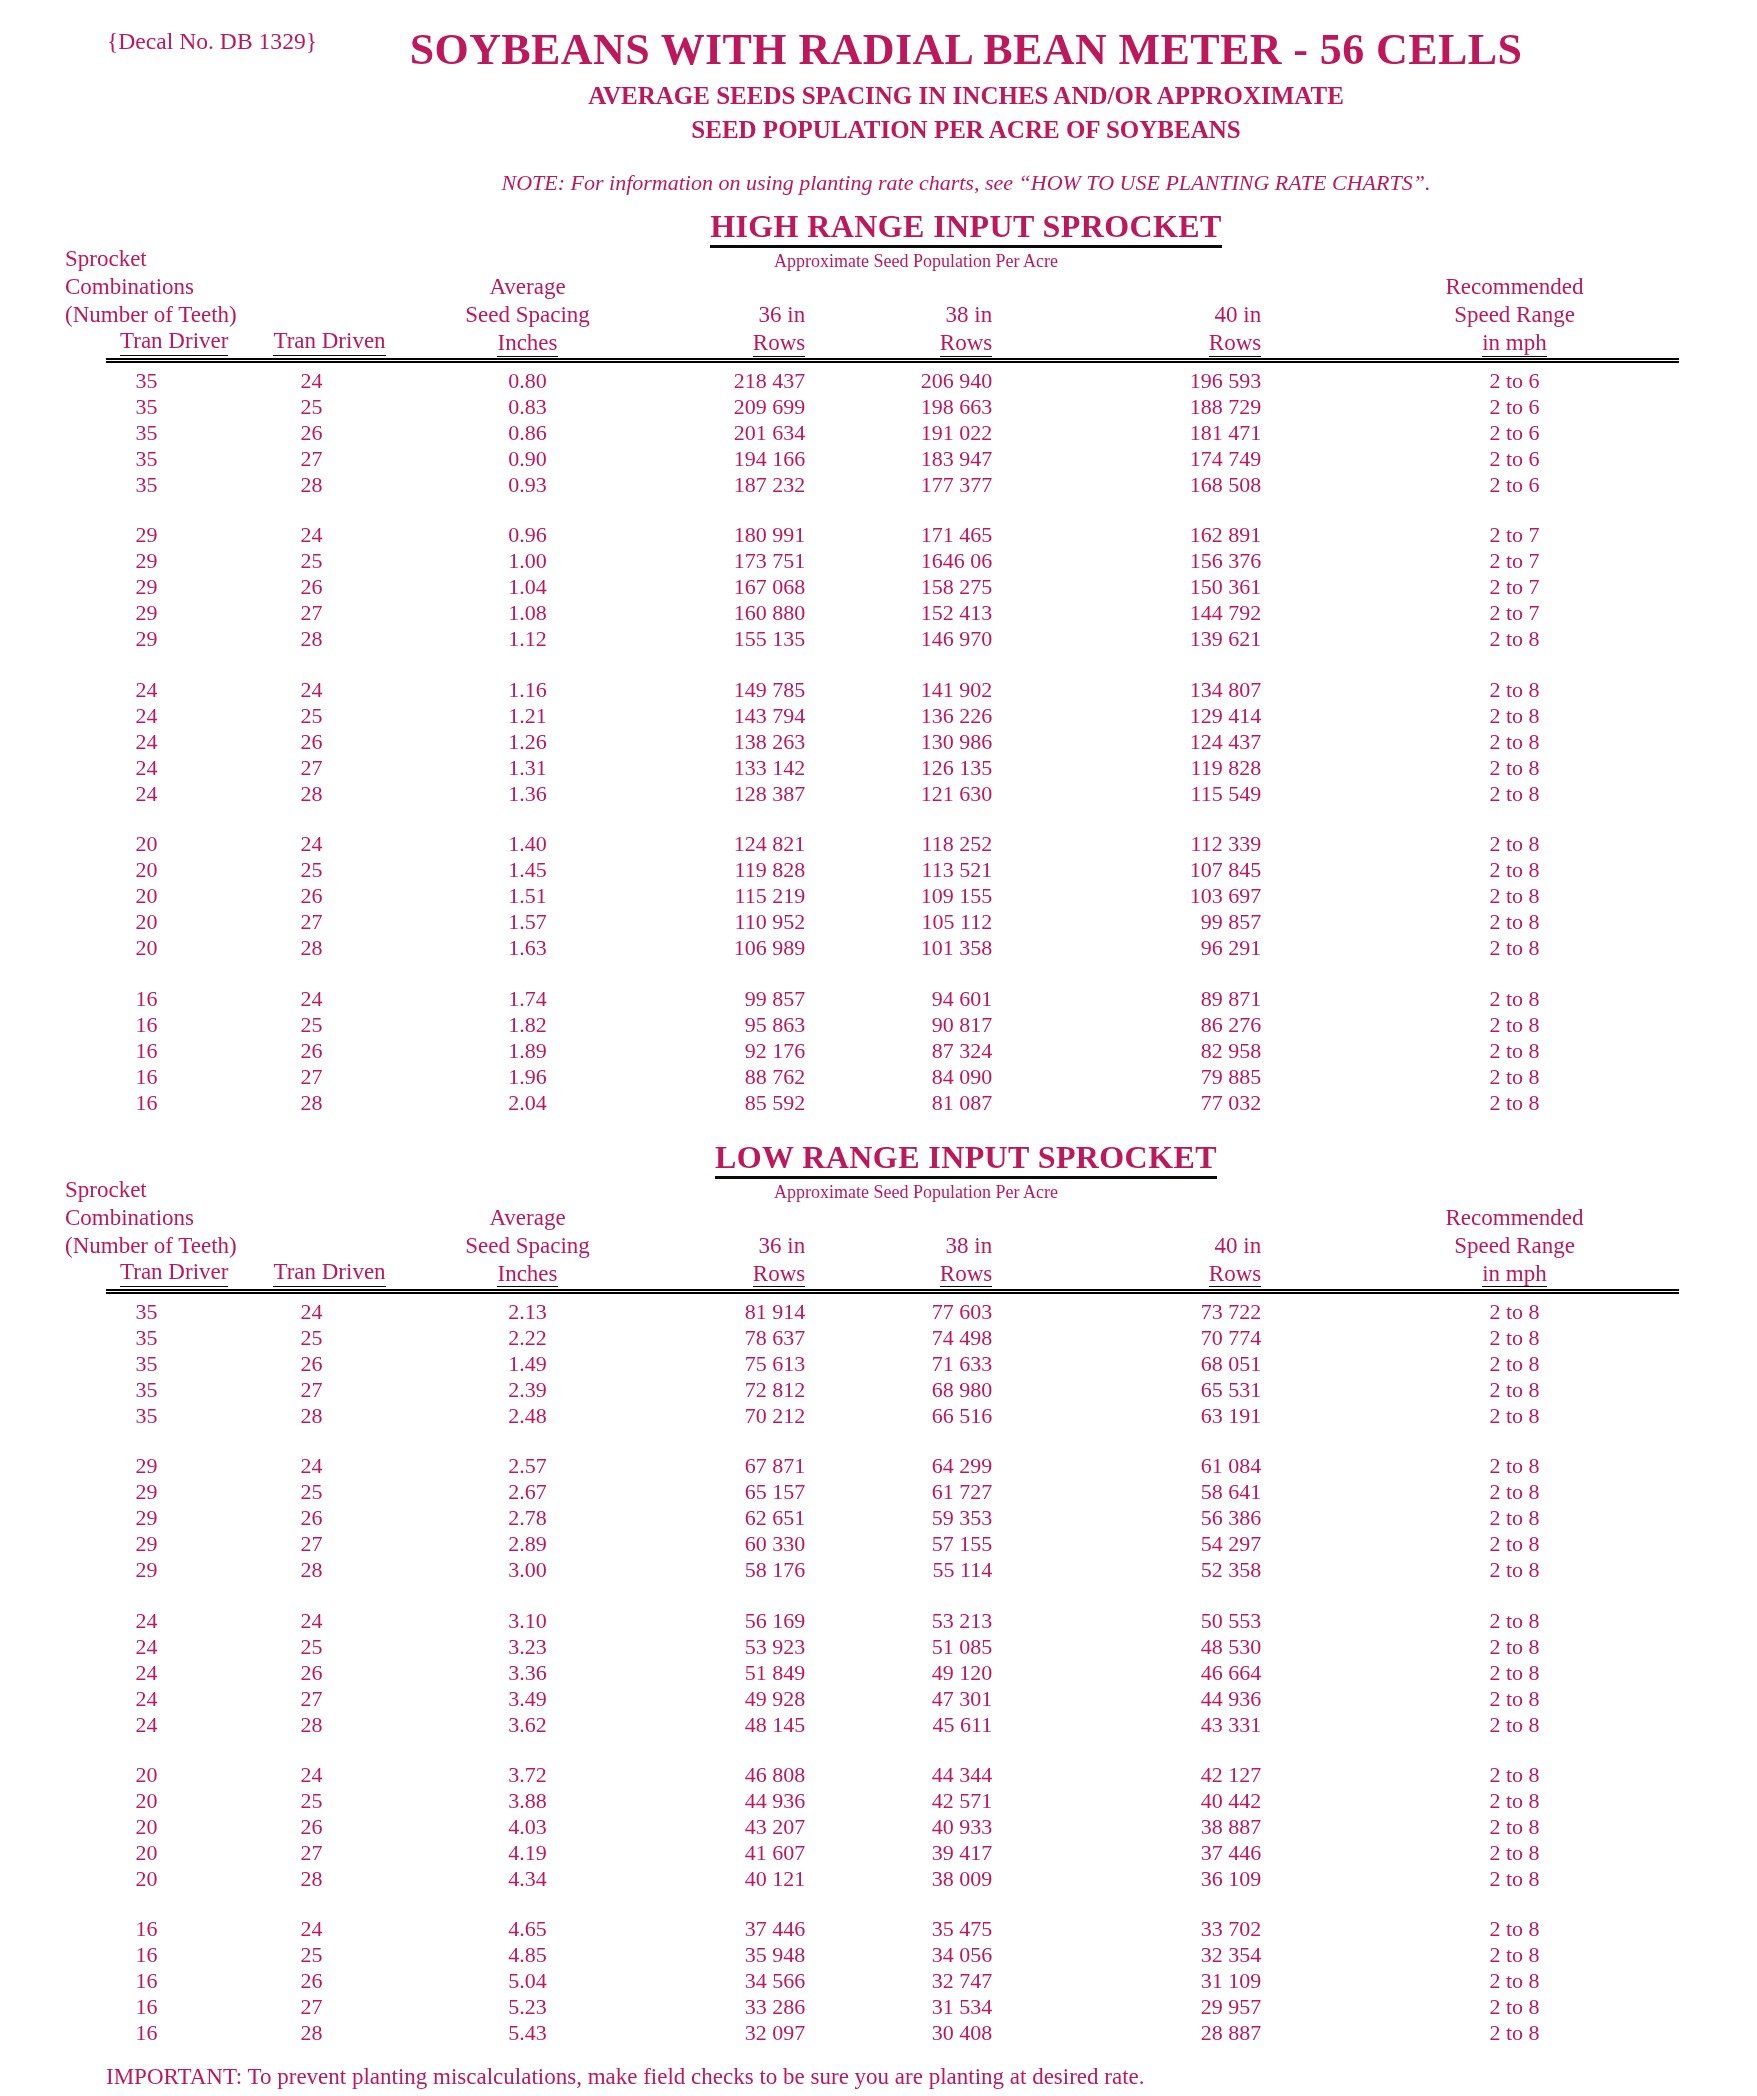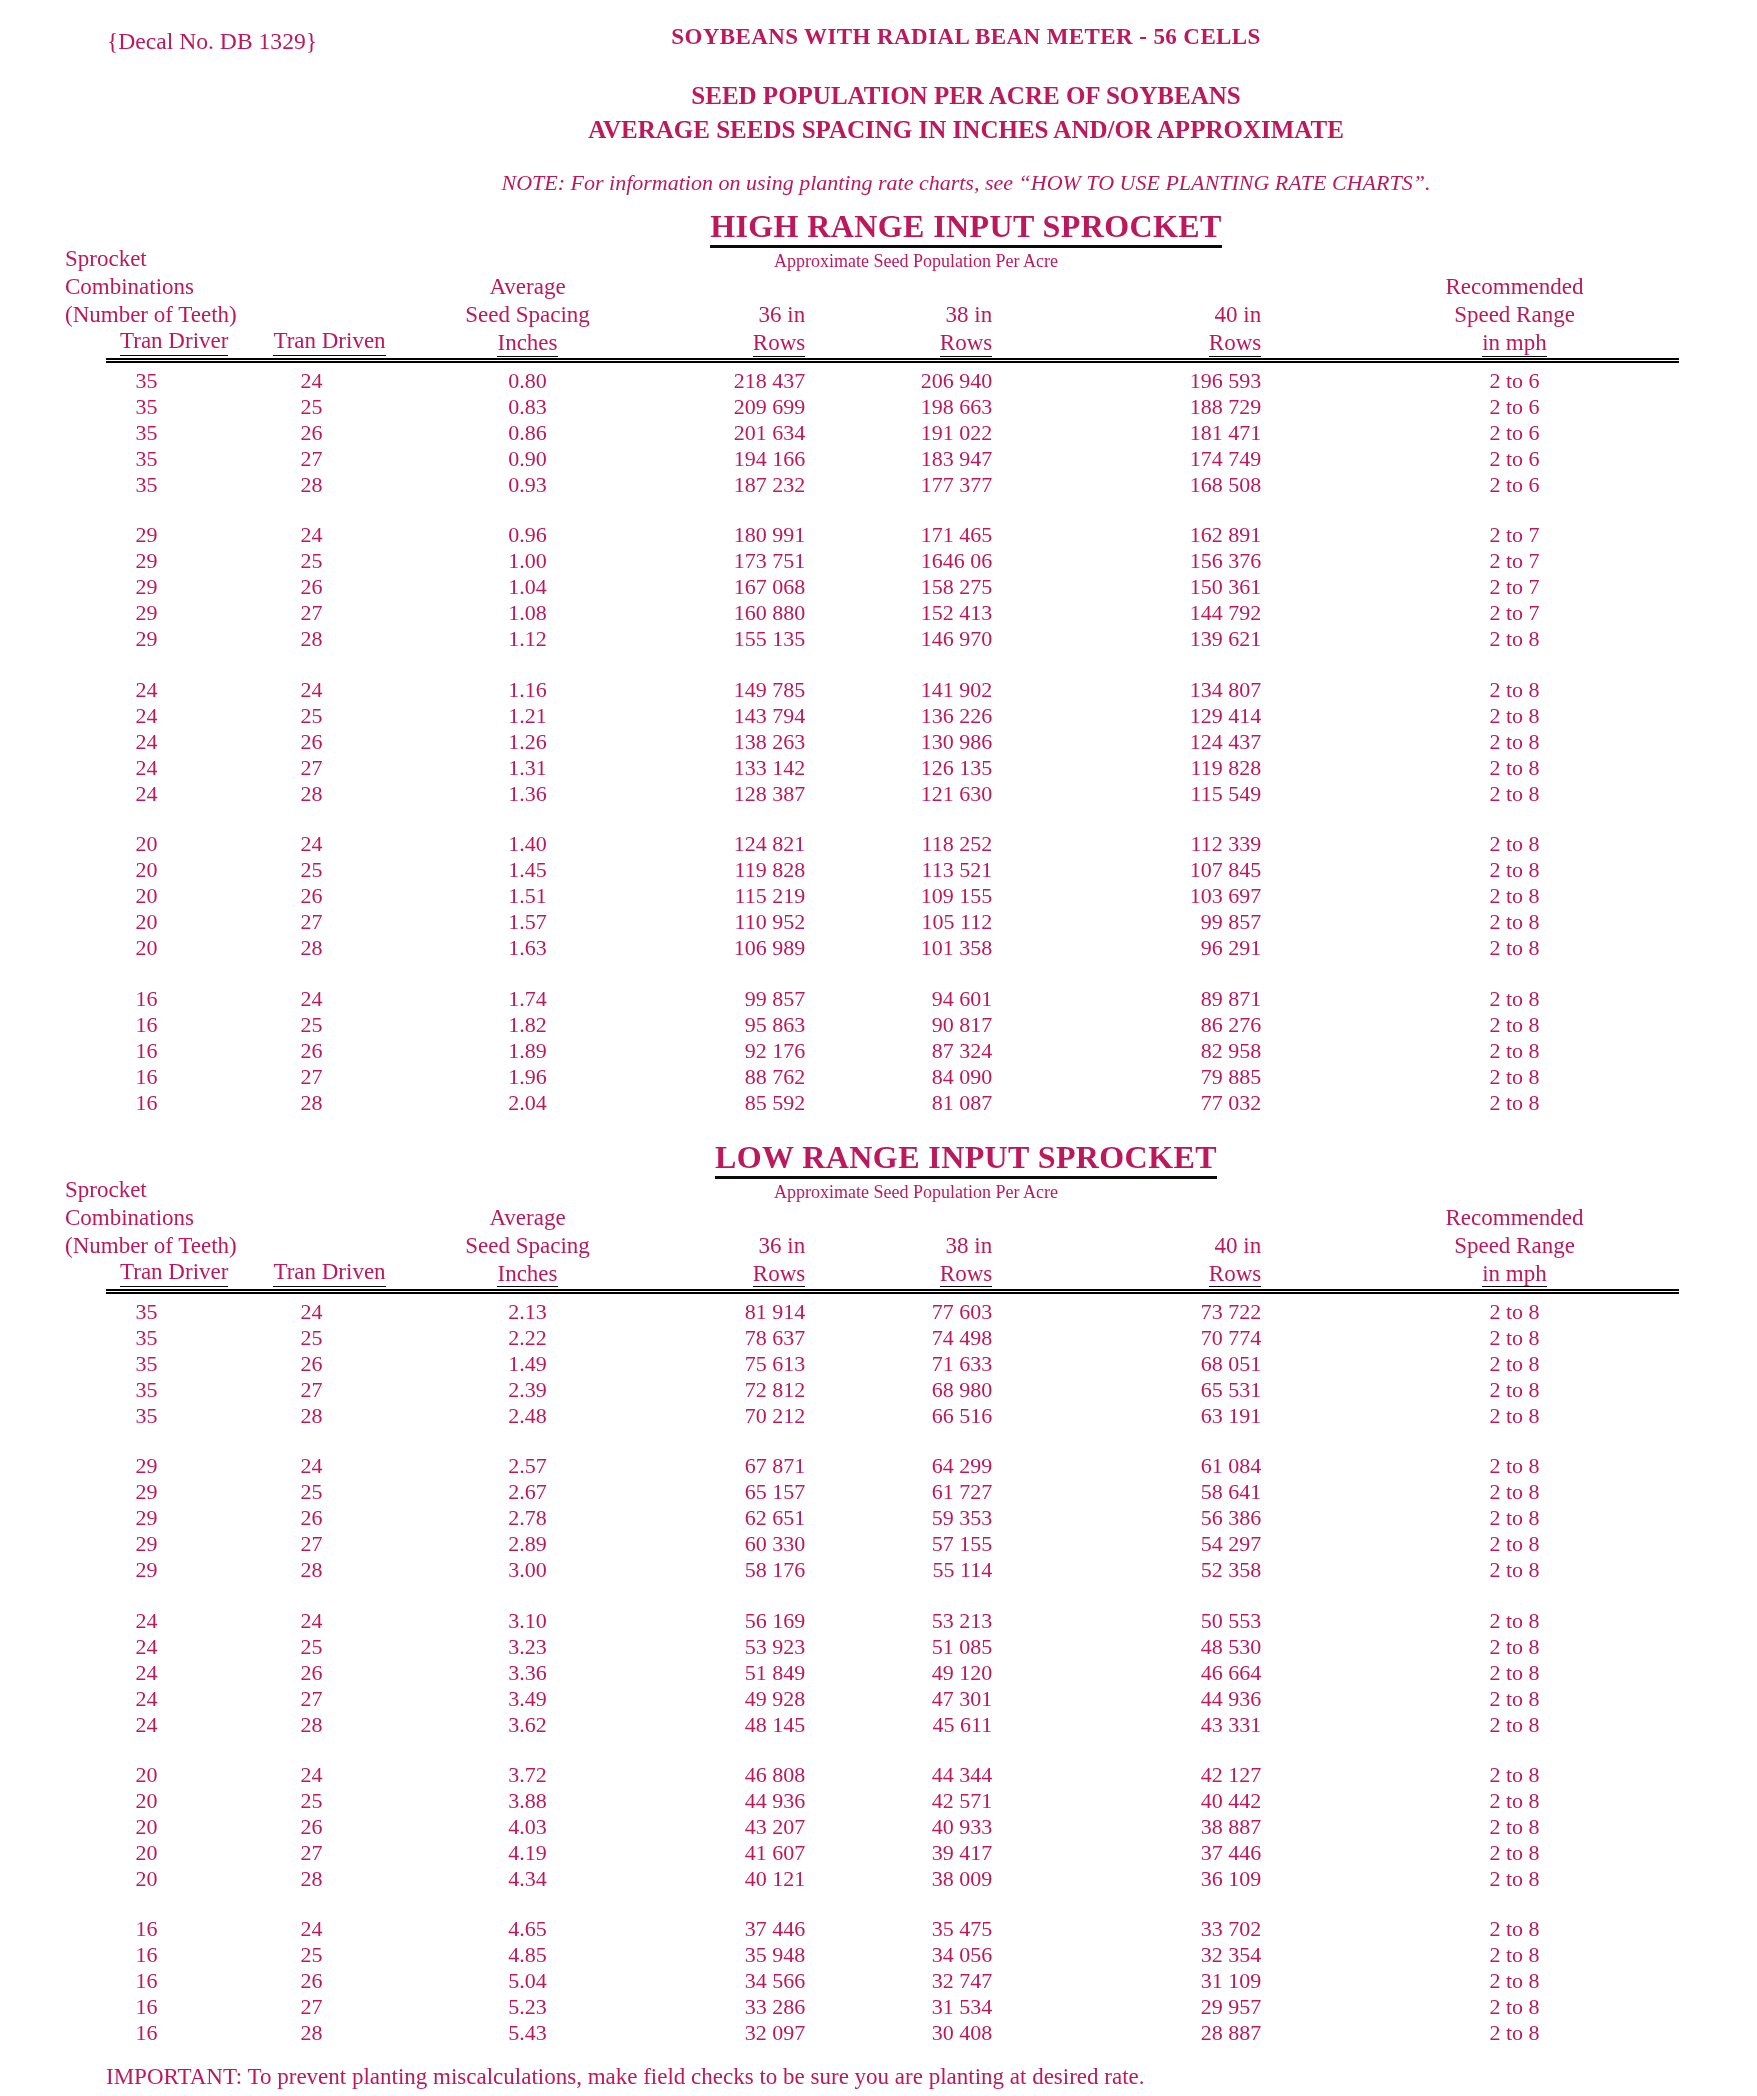--- a/index.html
+++ b/index.html
@@ -7,21 +7,21 @@
     position:relative;
     width:1757px; height:2097px;
     margin:0 auto;
     background:#ffffff;
     color:#be185d;
     font-family:Liberation Serif, serif;
     overflow:hidden;
   }
   .top-row { position:relative; height:42px; padding-top:24.4px; }
   .decal { position:absolute; left:107px; top:28px; font-size:23.6px; }
-  .doc-title { text-align:center; margin-left:175px; font-size:23px; font-weight:bold; letter-spacing:0.4px; }
+  .doc-title { text-align:center; margin-left:175px; font-size:44px; font-weight:bold; letter-spacing:0.4px; }
   .subtitle { margin-top:13px; margin-left:175px; text-align:center; font-size:25px; font-weight:bold; line-height:34px; }
   .note { margin-top:23px; margin-left:175px; text-align:center; font-size:22px; font-style:italic; }
   .section-heading { margin-top:11.4px; margin-left:175px; text-align:center; font-size:32px; font-weight:bold; height:36px; }
   .section-heading span { border-bottom:3.3px solid #0a0a0a; padding-bottom:1.6px; letter-spacing:0.4px; }
 
   .tbl { margin-left:65px; width:1692px; }
   .hrow, .row { display:grid; grid-template-columns:163px 167px 265px 155px 187px 269px 487px; }
   .hrow { height:28px; font-size:23px; align-items:end; }
   .row  { height:26px; font-size:22px; align-items:baseline; }
   .c1,.c2,.c3,.c7 { text-align:center; }
@@ -39,22 +39,22 @@
 <body>
 
 <div class="page">
 
   <div class="top-row">
     <span class="decal">{Decal No. DB 1329}</span>
     <div class="doc-title">SOYBEANS WITH RADIAL BEAN METER - 56 CELLS</div>
   </div>
 
   <div class="subtitle">
+    <div>AVERAGE SEEDS SPACING IN INCHES AND/OR APPROXIMATE</div>
     <div>SEED POPULATION PER ACRE OF SOYBEANS</div>
-    <div>AVERAGE SEEDS SPACING IN INCHES AND/OR APPROXIMATE</div>
   </div>
 
   <div class="note">NOTE: For information on using planting rate charts, see “HOW TO USE PLANTING RATE CHARTS”.</div>
 
   <div class="section-heading">
     <span>HIGH RANGE INPUT SPROCKET</span>
   </div>
 
   <div class="tbl">
     <div class="hrow">

